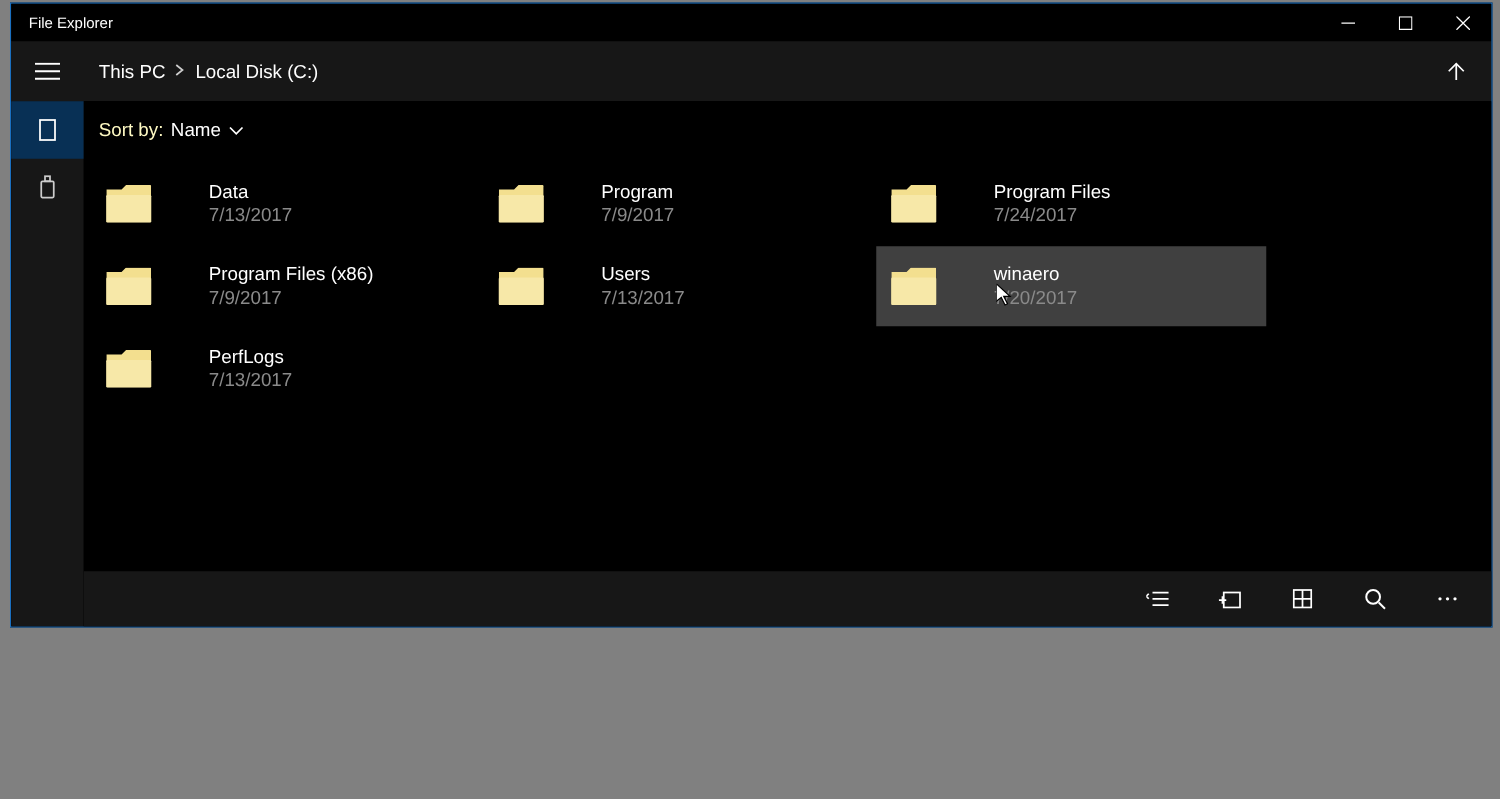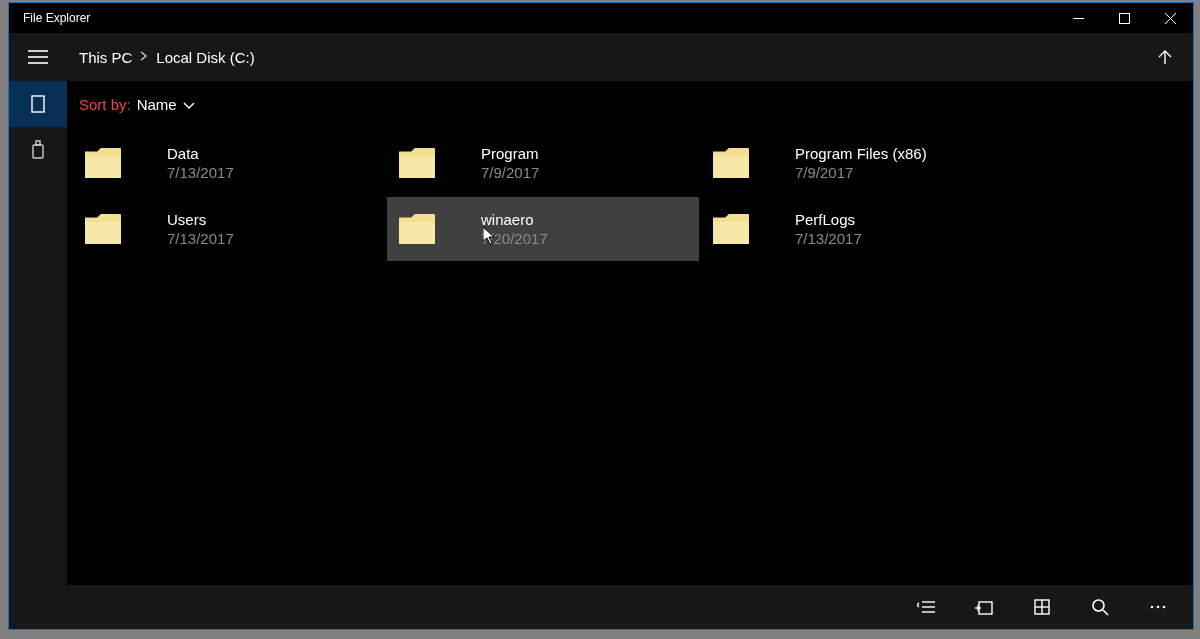--- a/index.html
+++ b/index.html
@@ -1,21 +1,21 @@
 <!DOCTYPE html>
 <html><head>
 <meta charset="utf-8">
 <style>
   * { margin: 0; padding: 0; box-sizing: border-box; }
   html, body { width: 1200px; height: 639px; background: #808080; }
   body { font-family: "Segoe UI", Tahoma, sans-serif; overflow: hidden; }
 
   .window {
     position: absolute; left: 8px; top: 2px;
-    width: 1186px; height: 628px;
+    width: 1186px; height: 500px;
     background: #000;
     border: 1px solid #1a6fbf;
     display: flex; flex-direction: column;
   }
 
   
   .titlebar {
     height: 30px; display: flex; align-items: center;
     background: #000; color: #fff; font-size: 12px;
     padding-left: 14px;
@@ -54,21 +54,21 @@
     color: #fff;
   }
   .rail-item.selected { background: #083055; }
 
   
   .panel { flex: 1; display: flex; flex-direction: column; background: #000; color: #fff; }
   .sortbar {
     height: 46px; display: flex; align-items: center; padding-left: 12px;
     gap: 6px; font-size: 15px;
   }
-  .sort-label { color: #ef4444; }
+  .sort-label { color: #fef9c3; }
   .sort-value { color: #fff; }
 
   .grid {
     flex: 1; overflow: hidden;
     display: grid;
     grid-template-columns: repeat(3, 312px);
     grid-auto-rows: 64px;
     gap: 2px 2px;
     padding: 4px 6px;
     align-content: start;
@@ -212,20 +212,30 @@
               <span class="item-name">Program</span>
               <span class="item-date">7/9/2017</span>
             </div>
           </div>
           <div class="item">
             <div class="folder-icn">
               <div class="folder-back"></div>
               <div class="folder-front"></div>
             </div>
             <div class="item-text">
+              <span class="item-name">Program Files</span>
+              <span class="item-date">7/24/2017</span>
+            </div>
+          </div>
+          <div class="item">
+            <div class="folder-icn">
+              <div class="folder-back"></div>
+              <div class="folder-front"></div>
+            </div>
+            <div class="item-text">
               <span class="item-name">Program Files (x86)</span>
               <span class="item-date">7/9/2017</span>
             </div>
           </div>
           <div class="item">
             <div class="folder-icn">
               <div class="folder-back"></div>
               <div class="folder-front"></div>
             </div>
             <div class="item-text">

